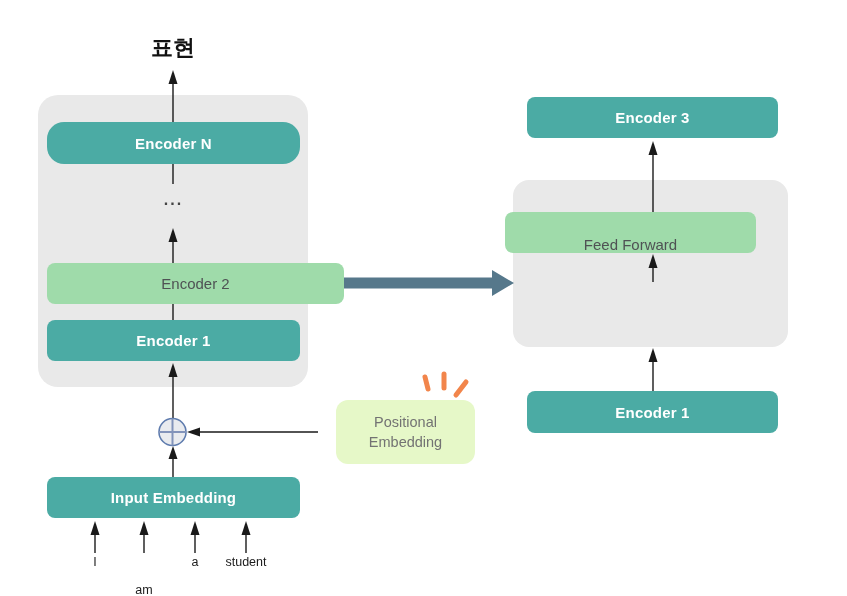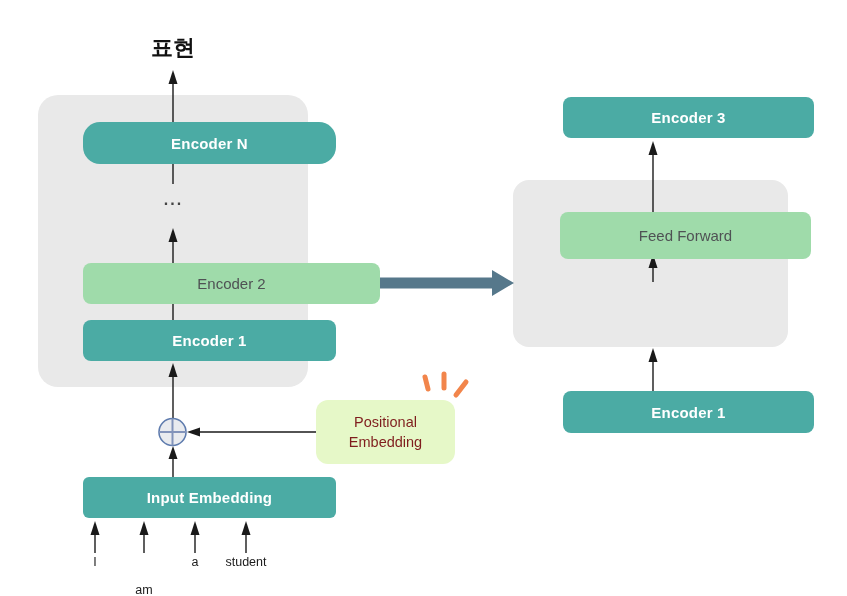--- a/index.html
+++ b/index.html
@@ -21,47 +21,47 @@
     pointer-events: none;
   }
   .node {
     position: absolute;
     display: flex;
     align-items: center;
     justify-content: center;
     border-radius: 8px;
     font-size: 15px;
     white-space: nowrap;
-    margin-left: 36px;
   }
   .teal {
     background: var(--teal, #4baba4);
     color: var(--teal_text, #ffffff);
     font-weight: 700;
     letter-spacing: 0.2px;
   }
   .green {
     background: var(--green, #9fdbaa);
     color: var(--green_text, #4f5254);
     font-weight: 500;
   }
   .note-box {
     position: absolute;
     background: var(--light_green, #e6f8c8);
-    color: #7f1d1d;
+    color: #737373;
     border-radius: 12px;
     display: flex;
     align-items: center;
     justify-content: center;
     text-align: center;
     font-size: 14.5px;
     font-weight: 500;
     line-height: 1.4;
     padding: 16px 10px;
     box-sizing: border-box;
+    margin-left: 20px;
   }
   .output-label {
     position: absolute;
     color: #111111;
     font-size: 22px;
     font-weight: 700;
     text-align: center;
   }
   .ellipsis-label {
     position: absolute;
@@ -177,38 +177,38 @@
   <div class="ellipsis-label" style="left:47px; top:191px; width:253px;">...</div>
 
   <div class="node green" style="left:47px; top:263px; width:297px; height:41px;text-align:center;">
     <span>Encoder 2</span>
   </div>
 
   <div class="node teal" style="left:47px; top:320px; width:253px; height:41px;">
     <span>Encoder 1</span>
   </div>
 
-  <div class="node teal" style="left:47px; top:477px; width:253px; height:41px;border-radius:6px;">
+  <div class="node teal" style="left:47px; top:477px; width:253px; height:41px;">
     <span>Input Embedding</span>
   </div>
 
   <div class="token" style="left:95px; top:555px;">I</div>
   <div class="token" style="left:144px; top:555px;margin-top:28px;">am</div>
   <div class="token" style="left:195px; top:555px;">a</div>
   <div class="token" style="left:246px; top:555px;">student</div>
 
   <div class="note-box" style="left:316px; top:400px; width:139px; height:64px;">
     <span style="white-space:normal; max-width:110px;">Positional Embedding</span>
   </div>
 
   <div class="node teal" style="left:527px; top:97px; width:251px; height:41px;">
     <span>Encoder 3</span>
   </div>
 
-  <div class="node green" style="left:524px; top:212px; width:251px; height:47px;">
+  <div class="node green" style="left:505px; top:212px; width:251px; height:41px;align-items:flex-end;">
     <span>Feed Forward</span>
   </div>
 
 
   <div class="node teal" style="left:527px; top:391px; width:251px; height:42px;">
     <span>Encoder 1</span>
   </div>
 
 </div>
 

